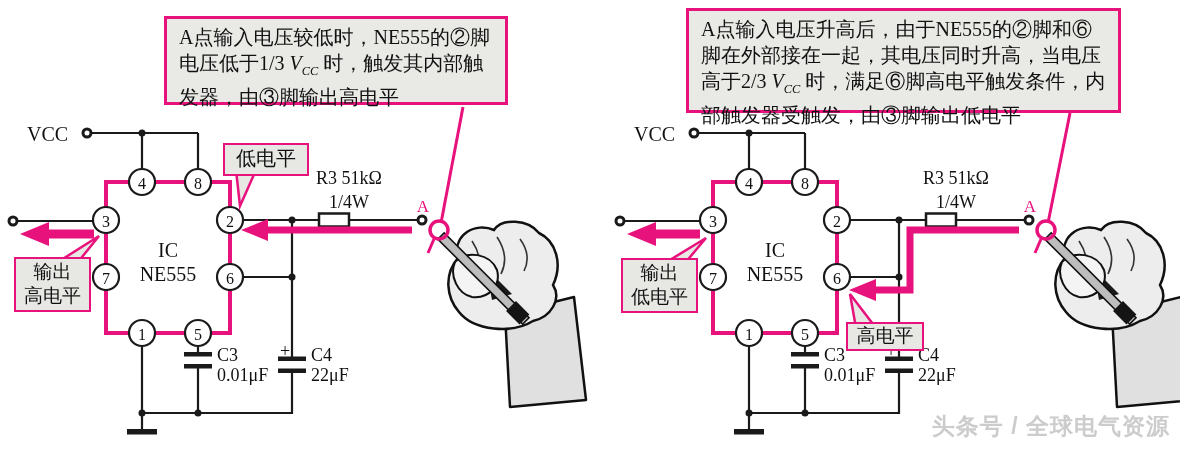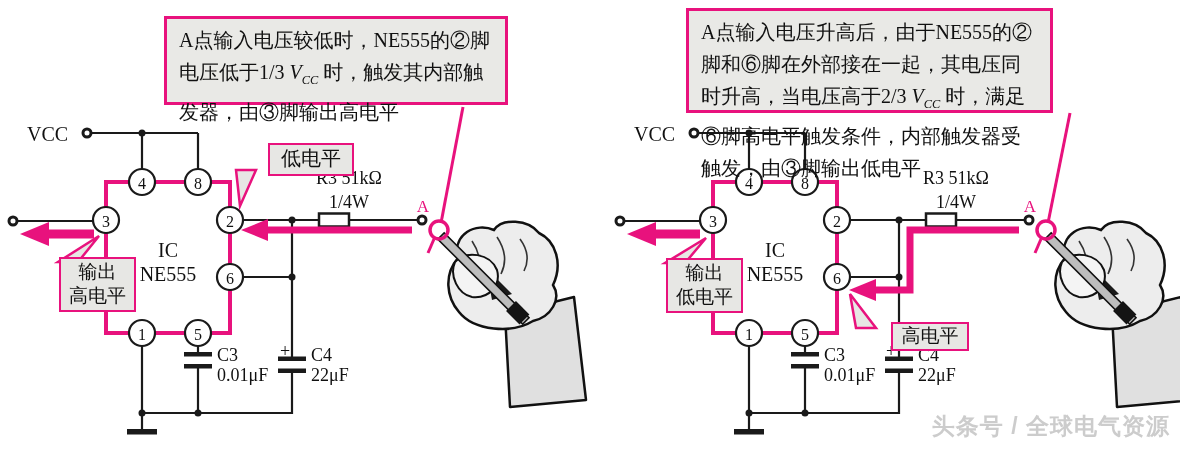--- a/index.html
+++ b/index.html
@@ -30,27 +30,27 @@
   text{font-family:"Liberation Serif",serif;fill:#111;}
   .pintext{font-size:16px;}
   .lbl{font-size:18px;}
   .lbl20{font-size:20px;}
   .alabel{font-size:17px;fill:var(--magenta);}
   .mid{text-anchor:middle;}
   .cen{text-anchor:middle;dominant-baseline:central;}
 
   
   .callout{position:absolute;box-sizing:border-box;border:3px solid var(--magenta);
-           background:var(--calloutfill);font-size:20px;line-height:32px;padding:5px 12px;}
+           background:var(--calloutfill);font-size:20px;line-height:26px;padding:5px 12px;}
   .callout-left{left:164px;top:16px;width:344px;height:89px;}
-  .callout-right{left:686px;top:8px;width:367px;height:105px;}
+  .callout-right{left:686px;top:8px;width:435px;height:105px;}
   .vcc-i{font-style:italic;}
   .callout sub{font-size:0.62em;}
   .tag{position:absolute;box-sizing:border-box;border:2.5px solid var(--magenta);
-       background:var(--tagfill);text-align:center;margin-left:45px;}
+       background:var(--tagfill);text-align:center;}
   .tag span{display:block;}
   .tag-low{left:223px;top:143px;width:86px;height:33px;font-size:20px;line-height:27px;}
   .tag-out-left{left:14px;top:257px;width:77px;height:55px;font-size:19px;line-height:24px;padding-top:1px;}
   .tag-high{left:846px;top:322px;width:78px;height:29px;font-size:19px;line-height:23px;}
   .tag-out-right{left:621px;top:258px;width:77px;height:55px;font-size:19px;line-height:24px;padding-top:1px;}
   .watermark{position:absolute;right:10px;bottom:7px;font-family:"Liberation Sans",sans-serif;
              font-weight:bold;font-size:23px;letter-spacing:1px;color:var(--watermark);
              text-shadow:1px 1px 0 #ffffff;}
 </style>
 </head>

